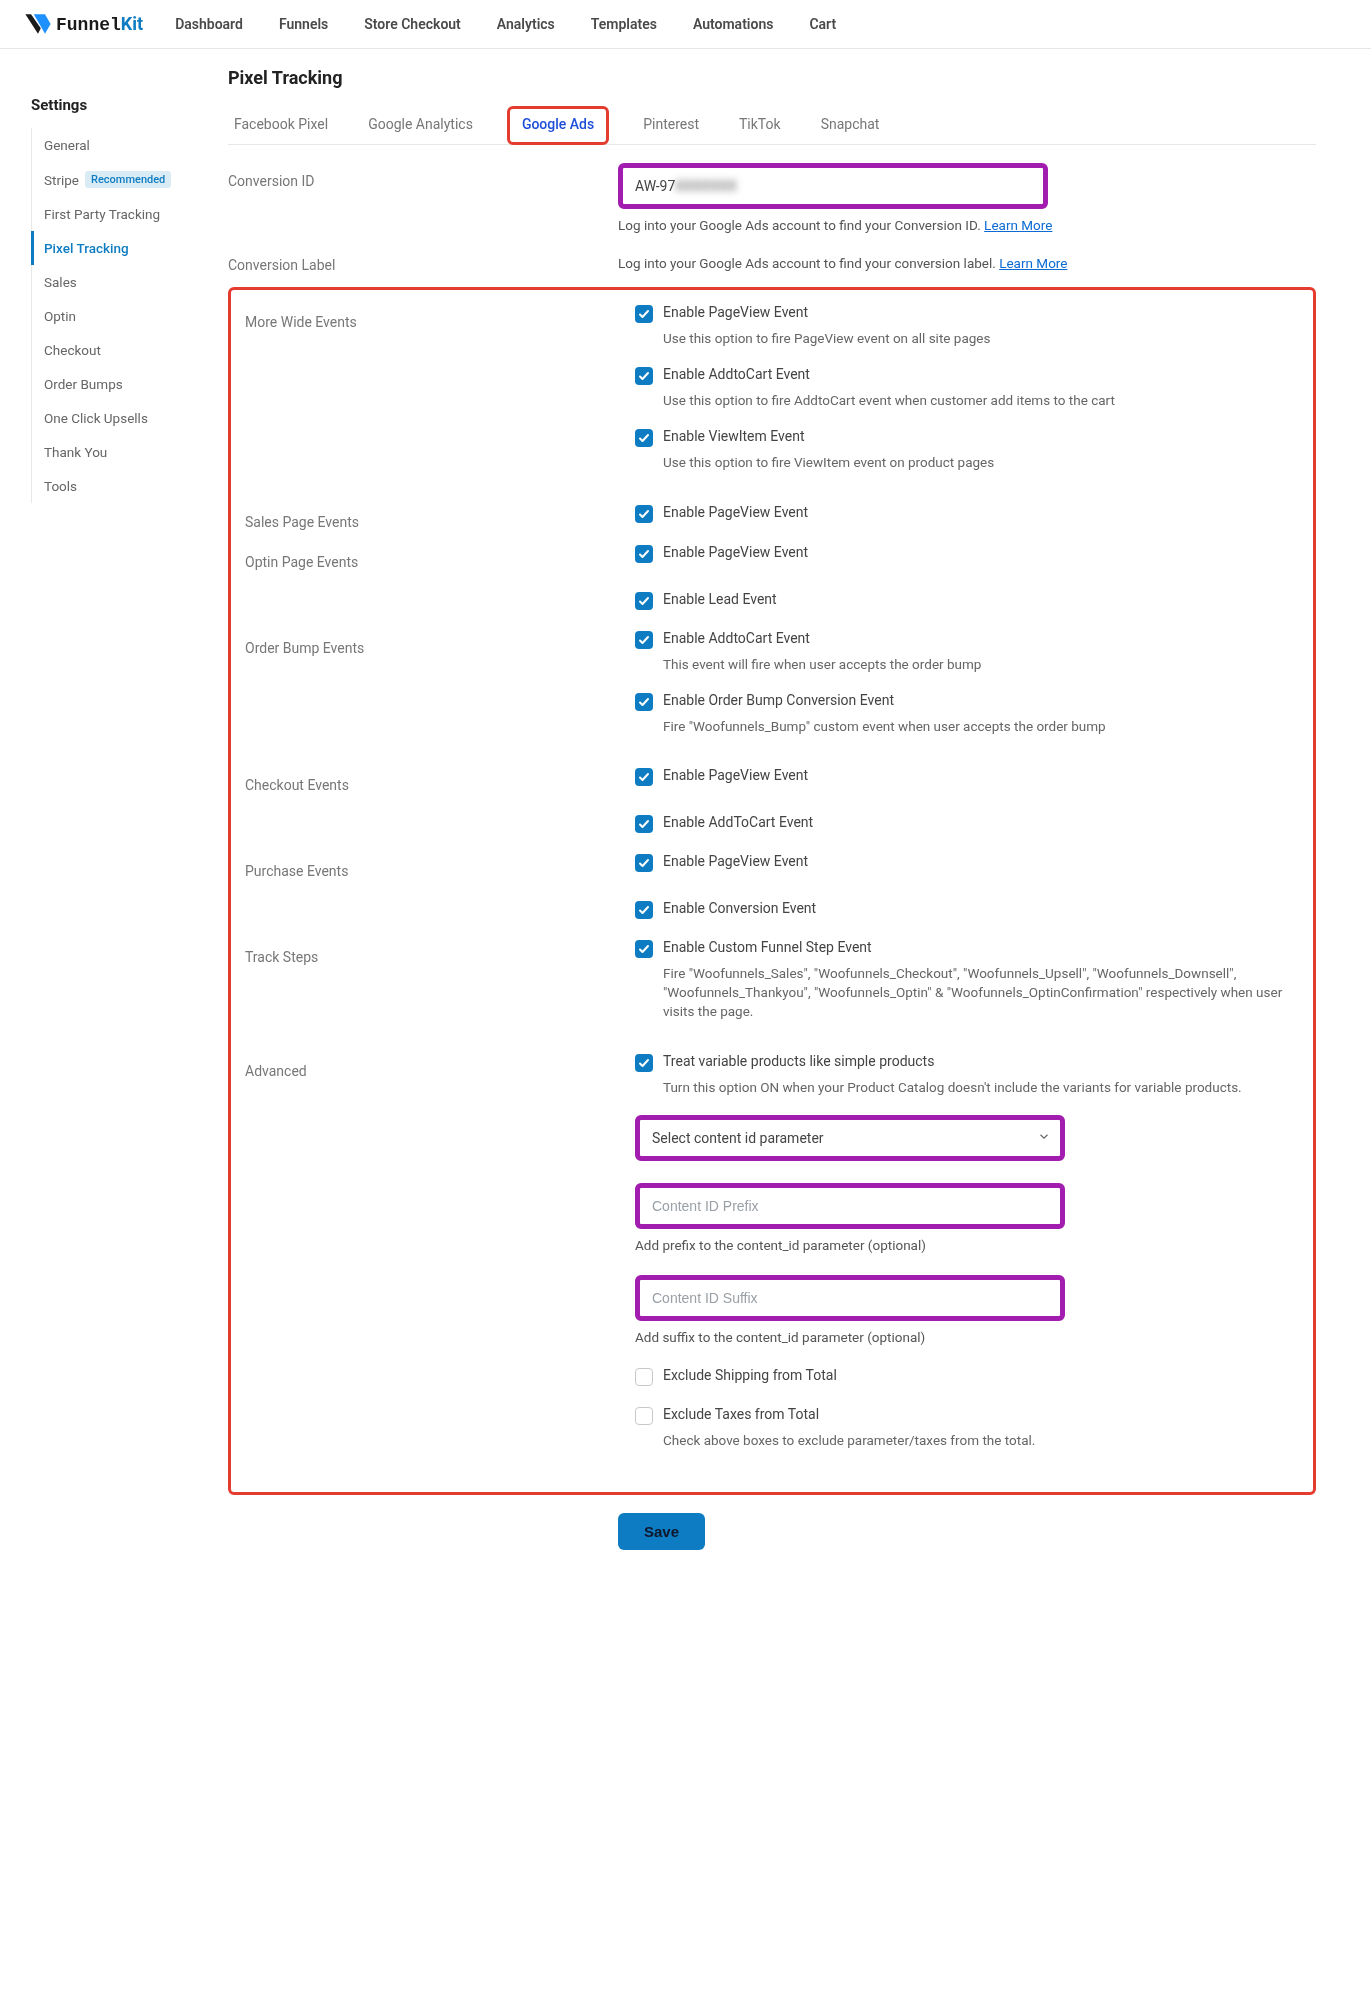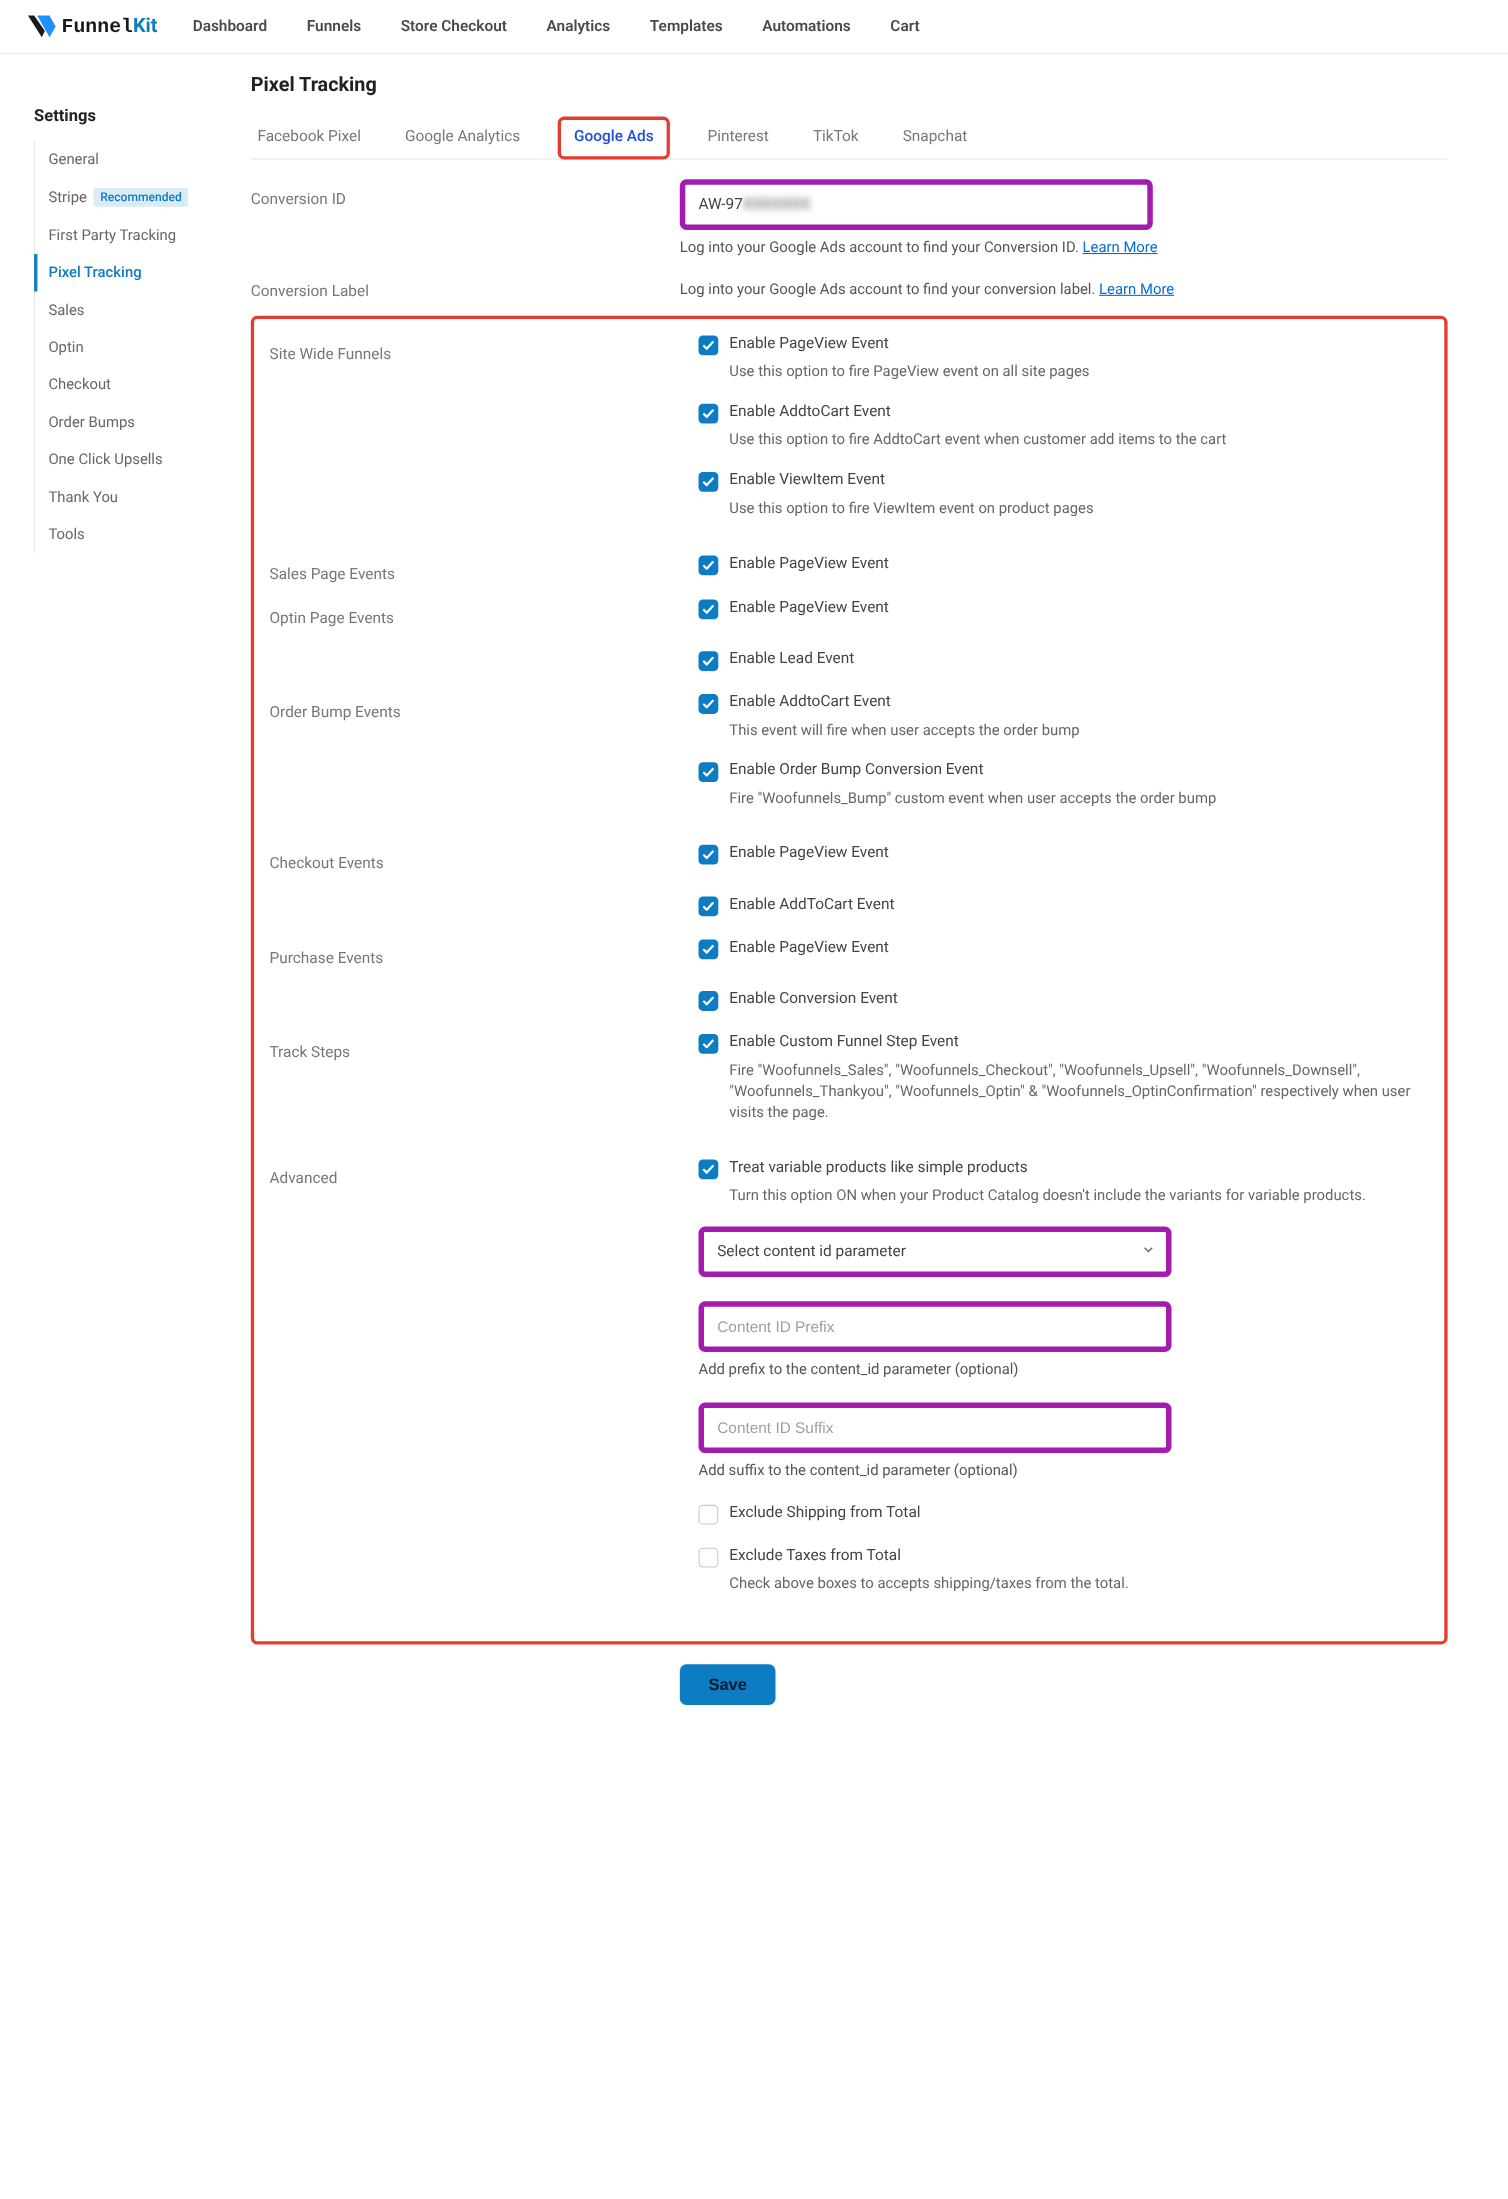--- a/index.html
+++ b/index.html
@@ -246,21 +246,21 @@
           <span>Log into your Google Ads account to find your conversion label.</span>
           <a>Learn More</a>
         </div>
       </div>
     </div>
 
     
     <div class="red-box">
 
       <div class="section-row">
-        <div class="section-label">Site Wide Funnels</div>
+        <div class="section-label">More Wide Events</div>
         <div class="section-content" id="sw-events">
             <div class="check-row">
               <div class="check-box checked">
                 <svg viewBox="0 0 24 24" fill="none" stroke="#fff" stroke-width="4" stroke-linecap="round" stroke-linejoin="round">
                   <polyline points="4 13 9 18 20 6"></polyline>
                 </svg>
               </div>
               <div class="check-label">Enable PageView Event</div>
             </div>
             <div class="check-desc">Use this option to fire PageView event on all site pages</div>
@@ -420,21 +420,21 @@
               <div class="text-input" style="cursor: pointer;">Select content id parameter</div>
               <span class="chevron"><svg width="14" height="14" viewBox="0 0 24 24" fill="none" stroke="#666" stroke-width="2">
                   <polyline points="6 9 12 15 18 9"></polyline>
                 </svg></span>
             </div><input class="text-input" placeholder="Content ID Prefix" style=""><div class="help-text" style="margin-bottom: 22px;">Add prefix to the content_id parameter (optional)</div><input class="text-input" placeholder="Content ID Suffix" style=""><div class="help-text" style="margin-bottom: 22px;">Add suffix to the content_id parameter (optional)</div><div class="check-row">
               <div class="check-box unchecked"></div>
               <div class="check-label">Exclude Shipping from Total</div>
             </div><div style="height: 14px;"></div><div class="check-row">
               <div class="check-box unchecked"></div>
               <div class="check-label">Exclude Taxes from Total</div>
-            </div><div class="check-desc">Check above boxes to accepts shipping/taxes from the total.</div></div>
+            </div><div class="check-desc">Check above boxes to exclude parameter/taxes from the total.</div></div>
       </div>
 
     </div>
 
     <button class="save-btn">Save</button>
 
   </div>
 </div>
 
 </body></html>

